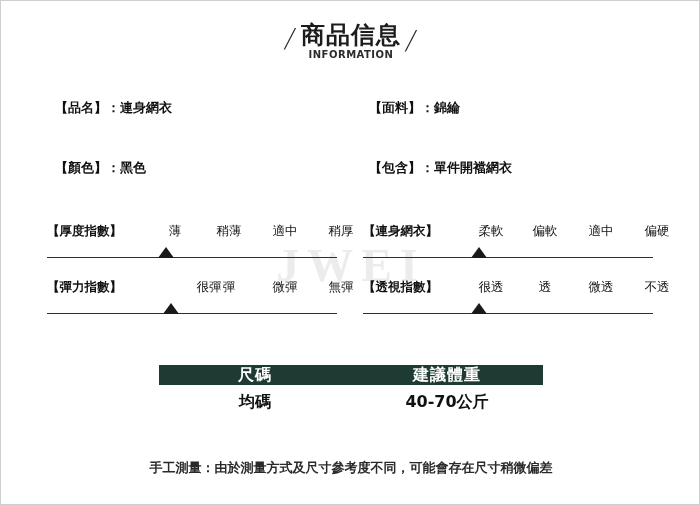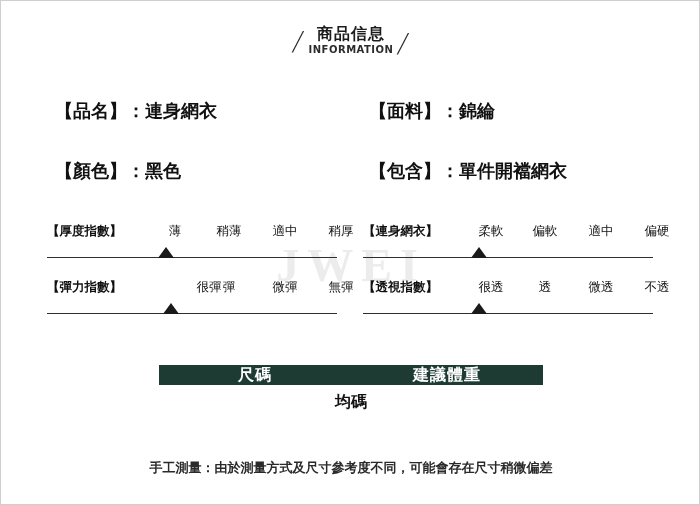--- a/index.html
+++ b/index.html
@@ -50,21 +50,21 @@
   }
   .slash.left { transform: skewX(-12deg); margin-right: 6px; }
   .slash.right { transform: skewX(-12deg); margin-left: 6px; padding-top: 4px; }
   .header-texts {
     display: flex;
     flex-direction: column;
     align-items: center;
     line-height: 1;
   }
   .header-title {
-    font-size: 16px;
+    font-size: 24px;
     font-weight: 700;
     letter-spacing: 1px;
     color: #1c1c1c;
   }
   .header-sub {
     font-size: 10px;
     letter-spacing: 0.5px;
     color: #2b2b2b;
     margin-top: 3px;
     font-weight: 700;
@@ -83,21 +83,21 @@
     color: #ececec;
     font-weight: 700;
     pointer-events: none;
     user-select: none;
     font-family: "Liberation Serif", serif;
   }
 
   
   .spec {
     position: absolute;
-    font-size: 18px;
+    font-size: 13px;
     font-weight: 700;
     white-space: nowrap;
     color: #111;
   }
   .spec .label { font-weight: 700; }
   .spec .value { font-weight: 700; }
 
   #spec-name   { left: 54px;  top: 98px; }
   #spec-fabric { left: 368px; top: 98px; }
   #spec-color  { left: 54px;  top: 158px; }
@@ -280,18 +280,19 @@
     <div class="index-marker" style="left:116px;"></div>
   </div>
 
   <div class="size-table">
     <div class="size-head">
       <div>尺碼</div>
       <div>建議體重</div>
     </div>
     <div class="size-body">
       <div>均碼</div>
+      <div>40-70公斤</div>
     </div>
   </div>
 
   <div class="footnote">手工測量：由於測量方式及尺寸參考度不同，可能會存在尺寸稍微偏差</div>
 
 </div>
 
 </body></html>

